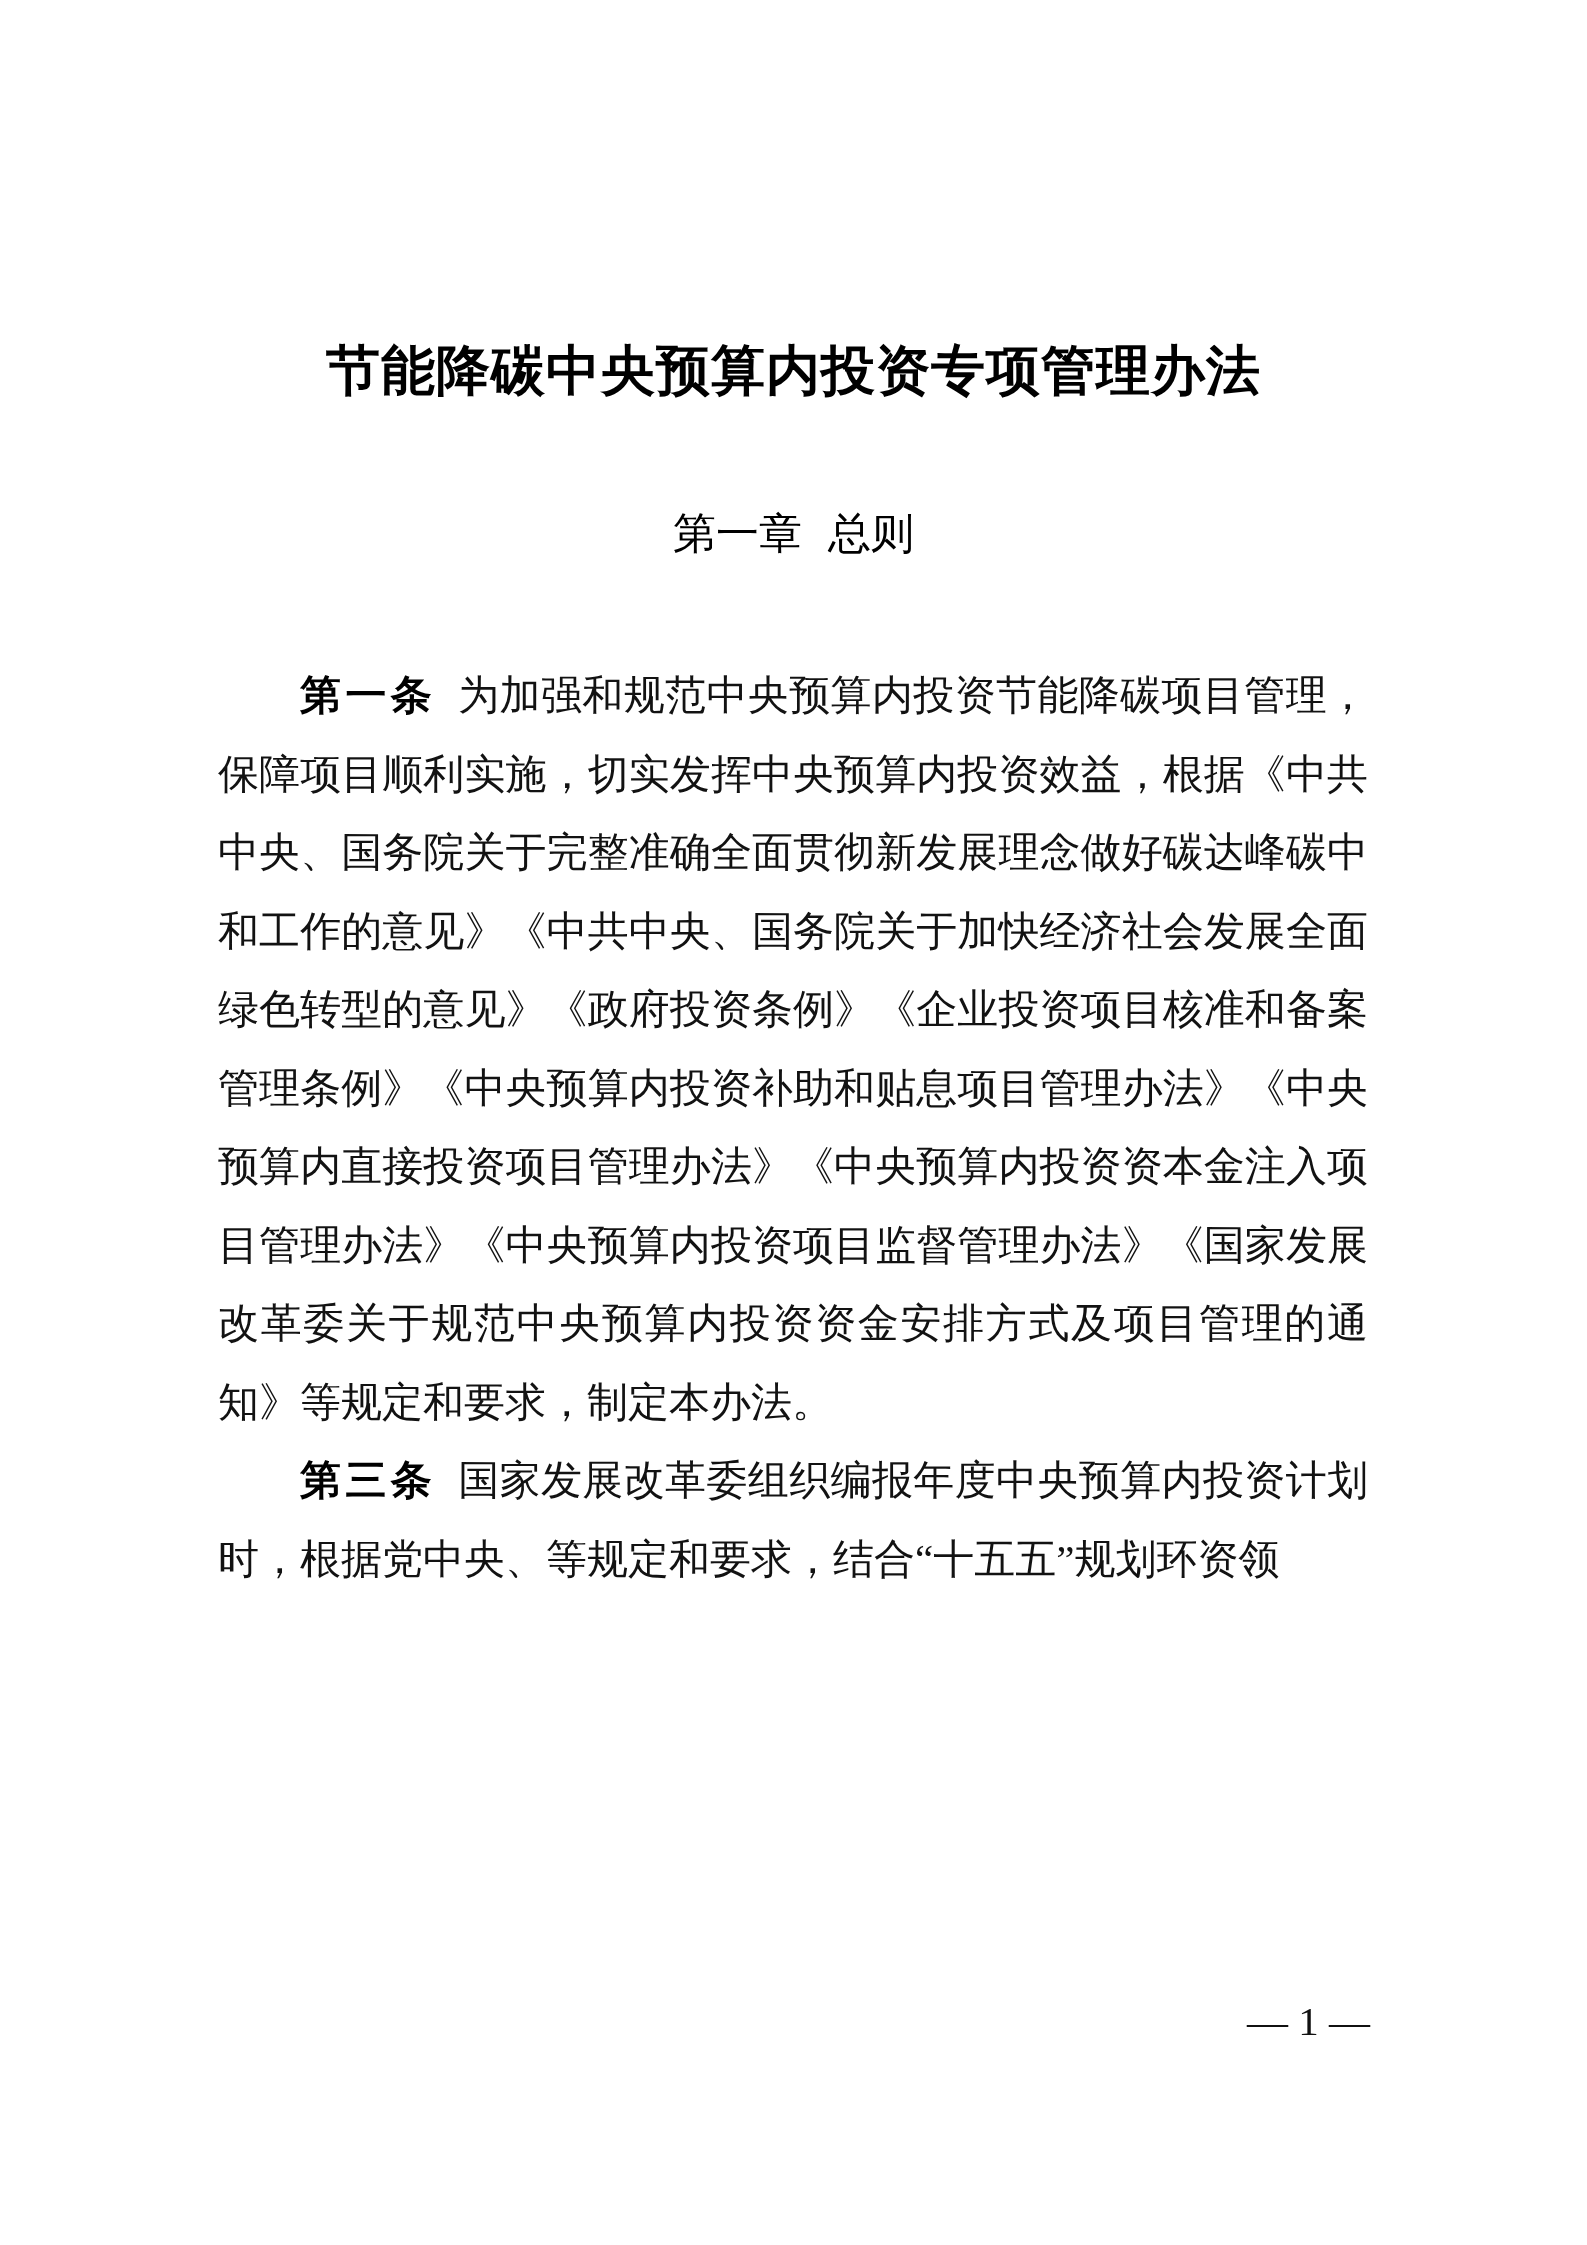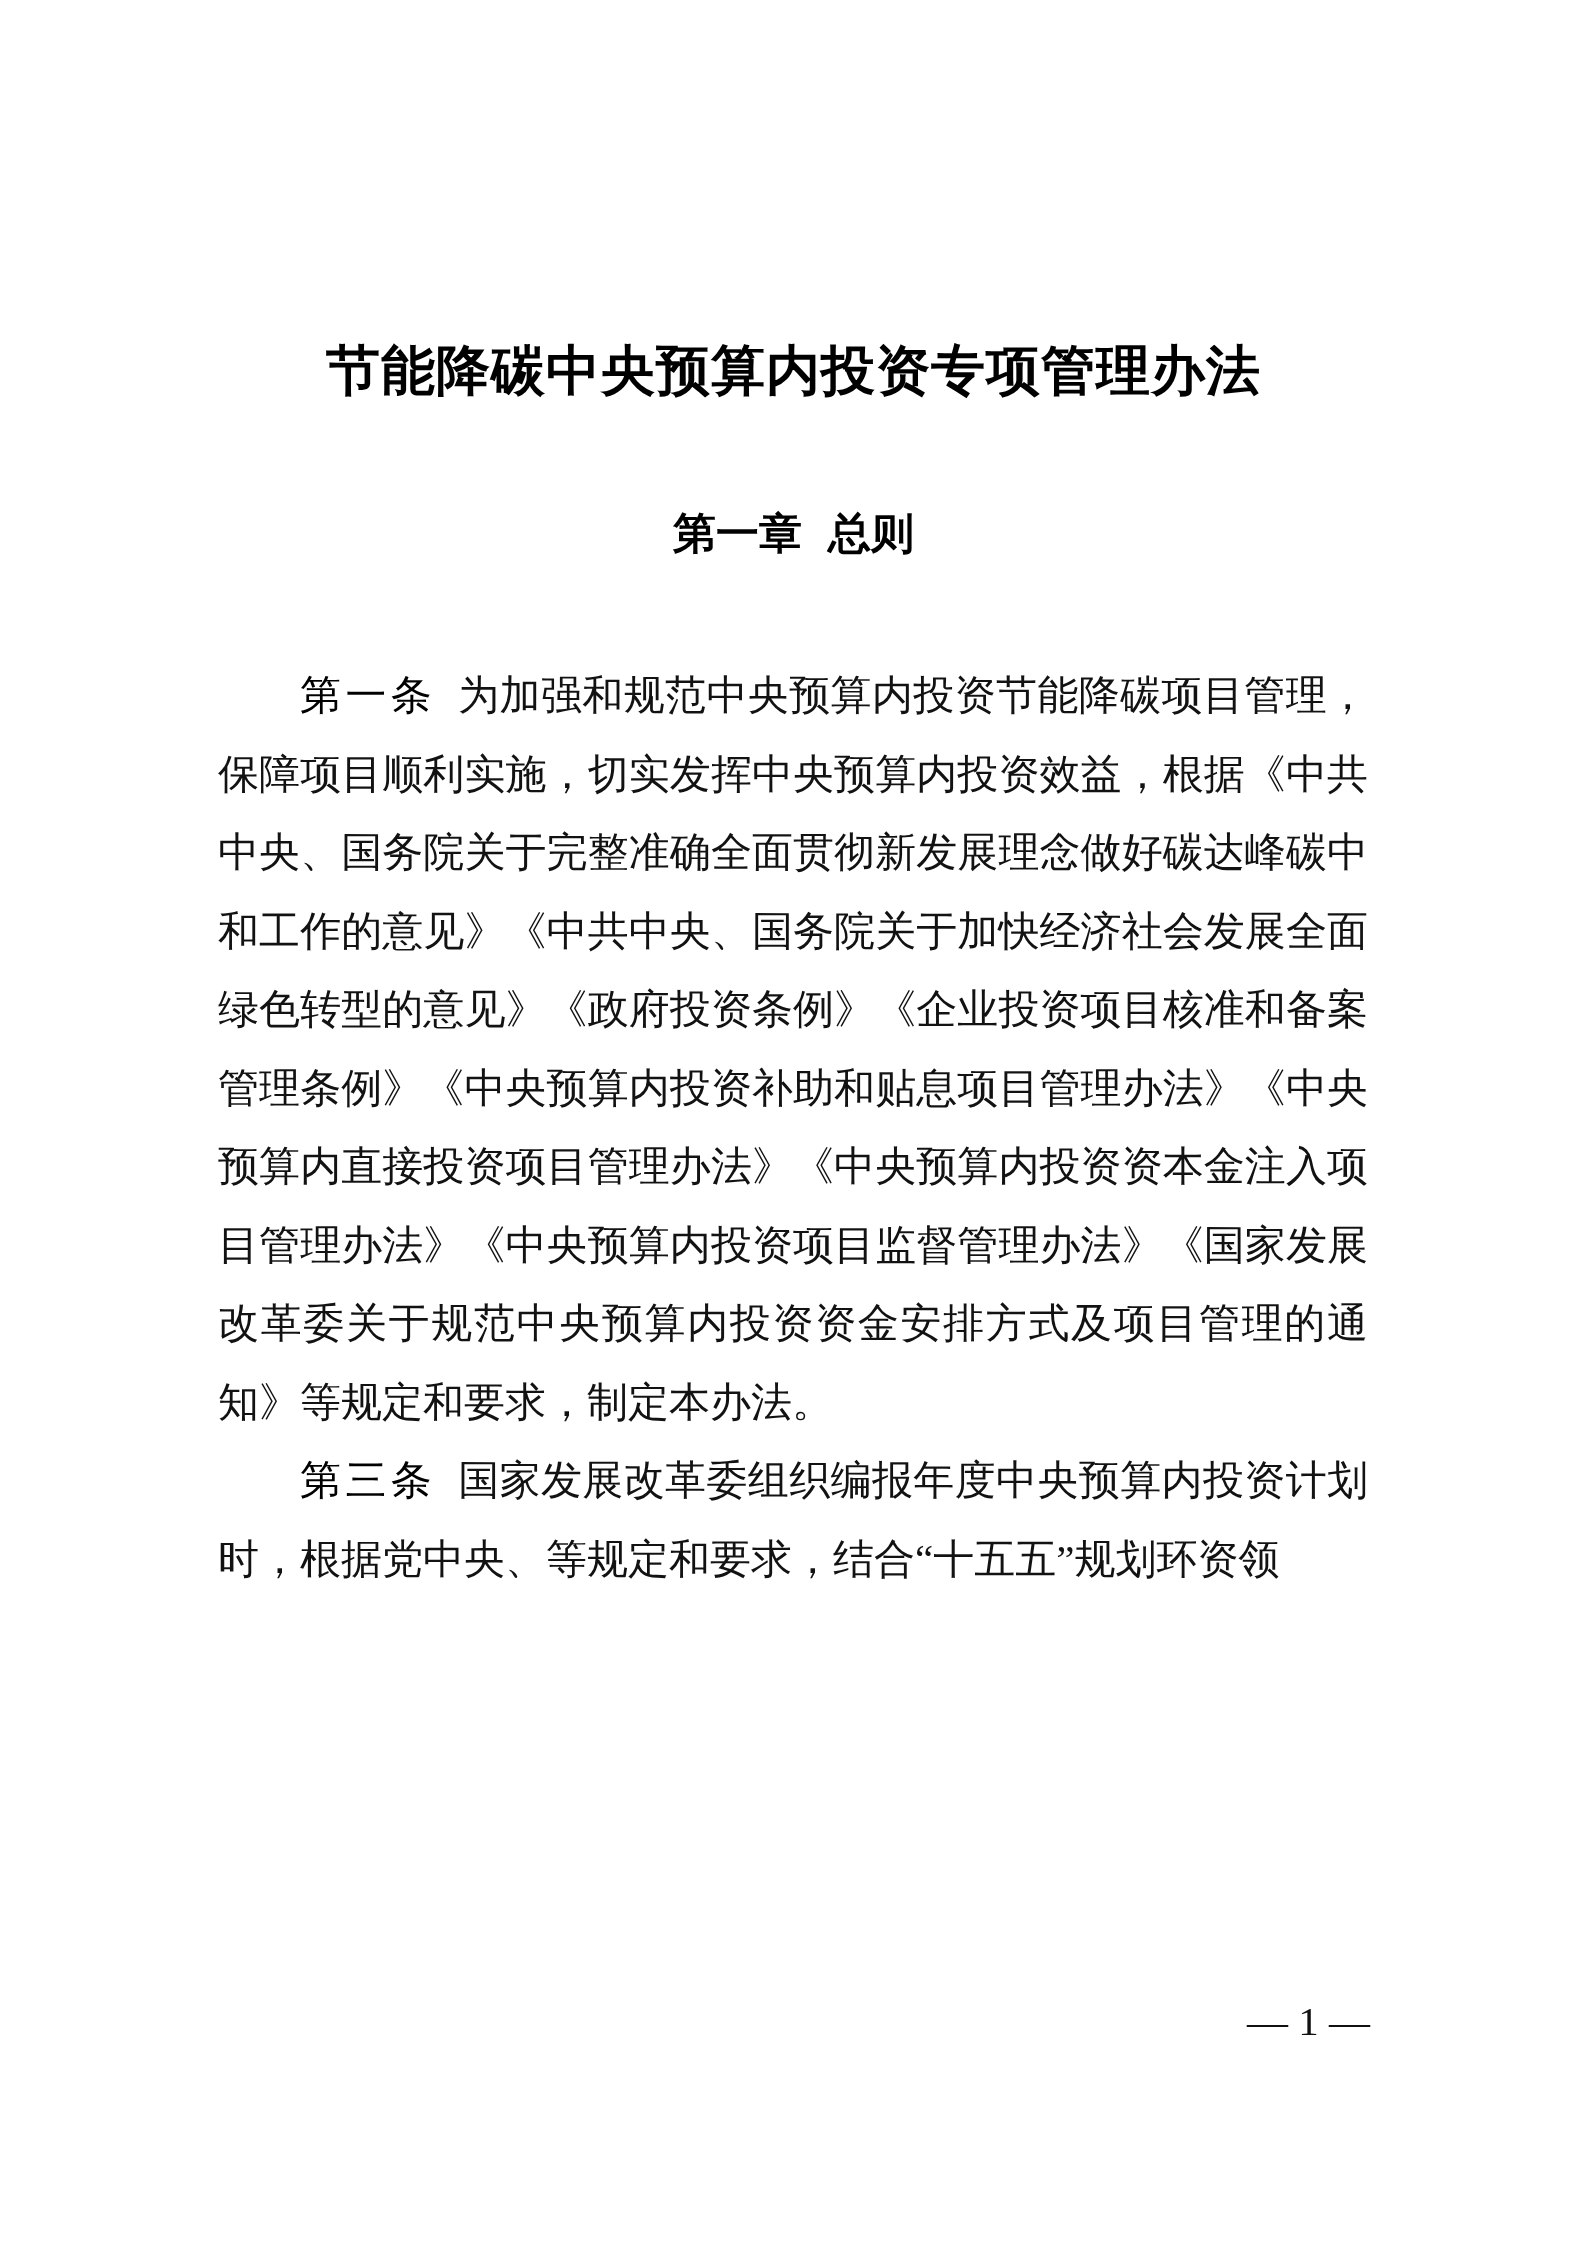--- a/index.html
+++ b/index.html
@@ -28,21 +28,21 @@
     letter-spacing: 1px;
     color: #000000;
   }
   .chapter-heading {
     position: absolute;
     top: 507px;
     left: 0;
     width: 100%;
     text-align: center;
     font-family: "Liberation Sans", "DejaVu Sans", sans-serif;
-    font-weight: bold;
+    font-weight: normal;
     font-size: 43px;
     line-height: 52px;
     word-spacing: 14px;
     color: #000000;
   }
   .body-text {
     position: absolute;
     left: 218px;
     top: 656px;
     width: 1150px;
@@ -51,21 +51,21 @@
     line-height: 78.5px;
     text-align: justify;
     color: #121212;
   }
   .body-text p {
     margin: 0;
     padding: 0;
     text-indent: 82px;
   }
   .article-label {
-    font-weight: normal;
+    font-weight: bold;
     letter-spacing: 4px;
     margin-right: 22px;
     color: #000000;
   }
   .page-number {
     position: absolute;
     top: 1997px;
     right: 217px;
     font-family: "Liberation Serif", "DejaVu Serif", serif;
     font-size: 41px;

